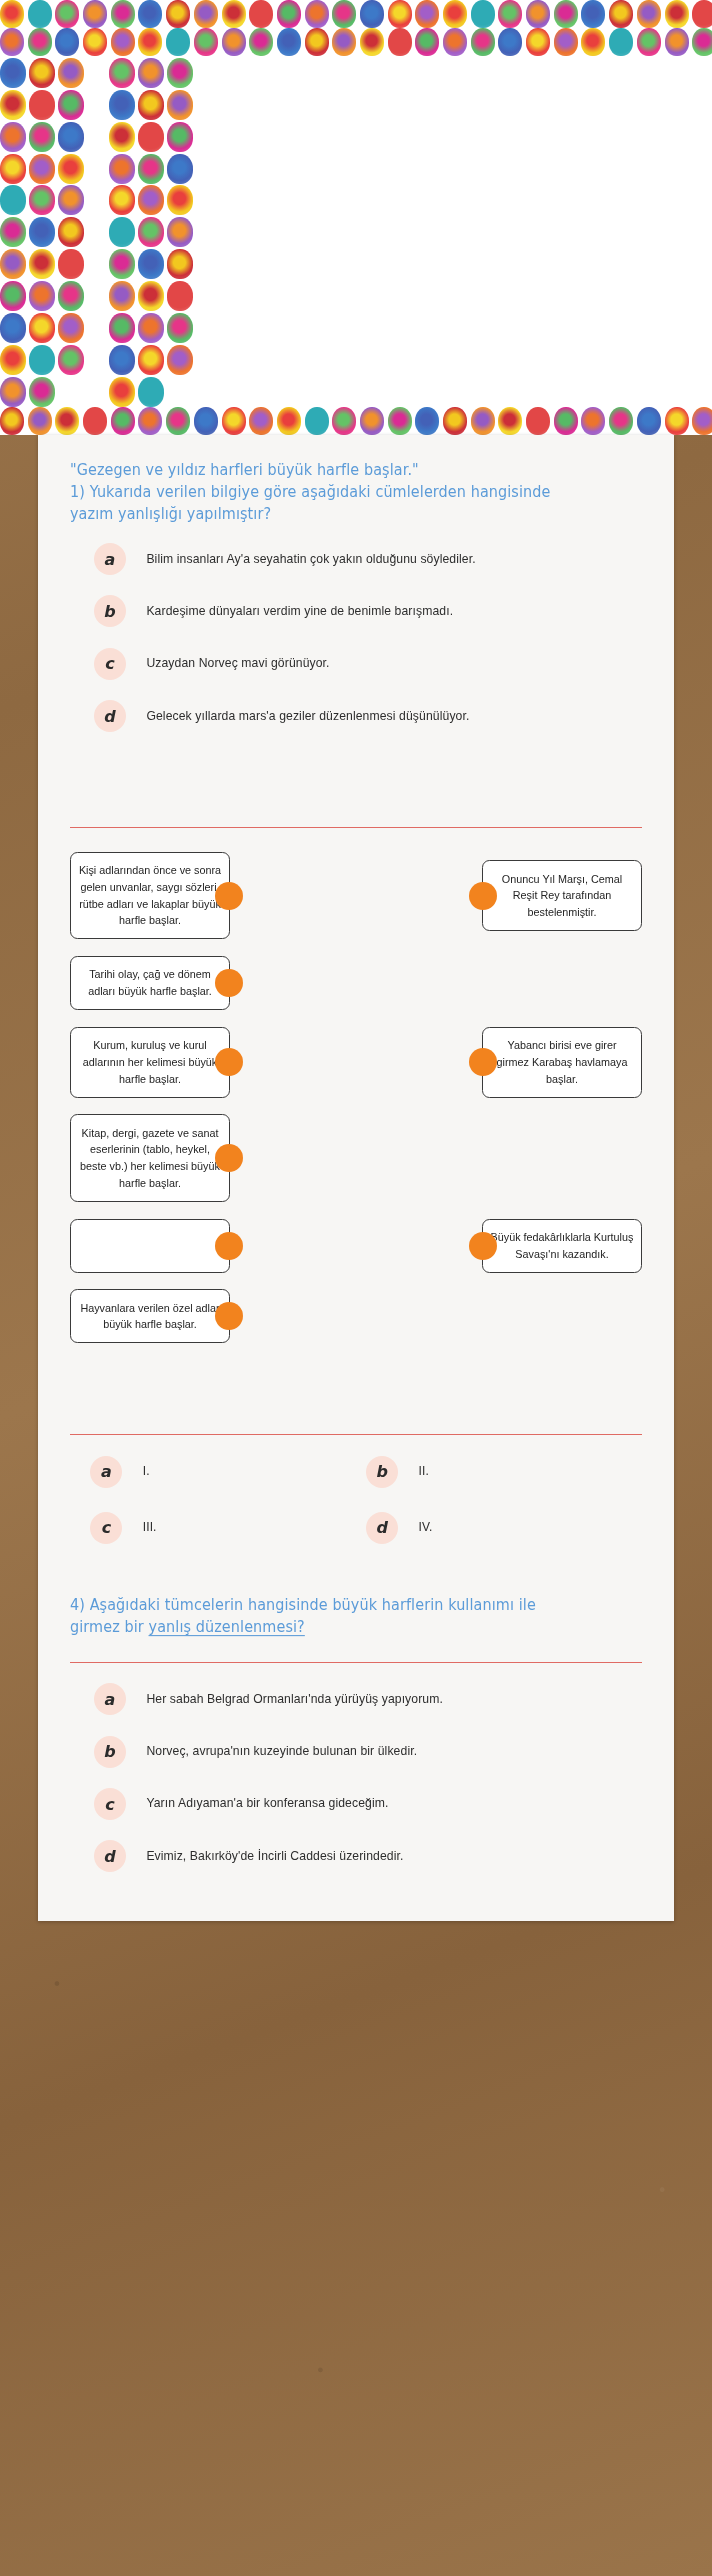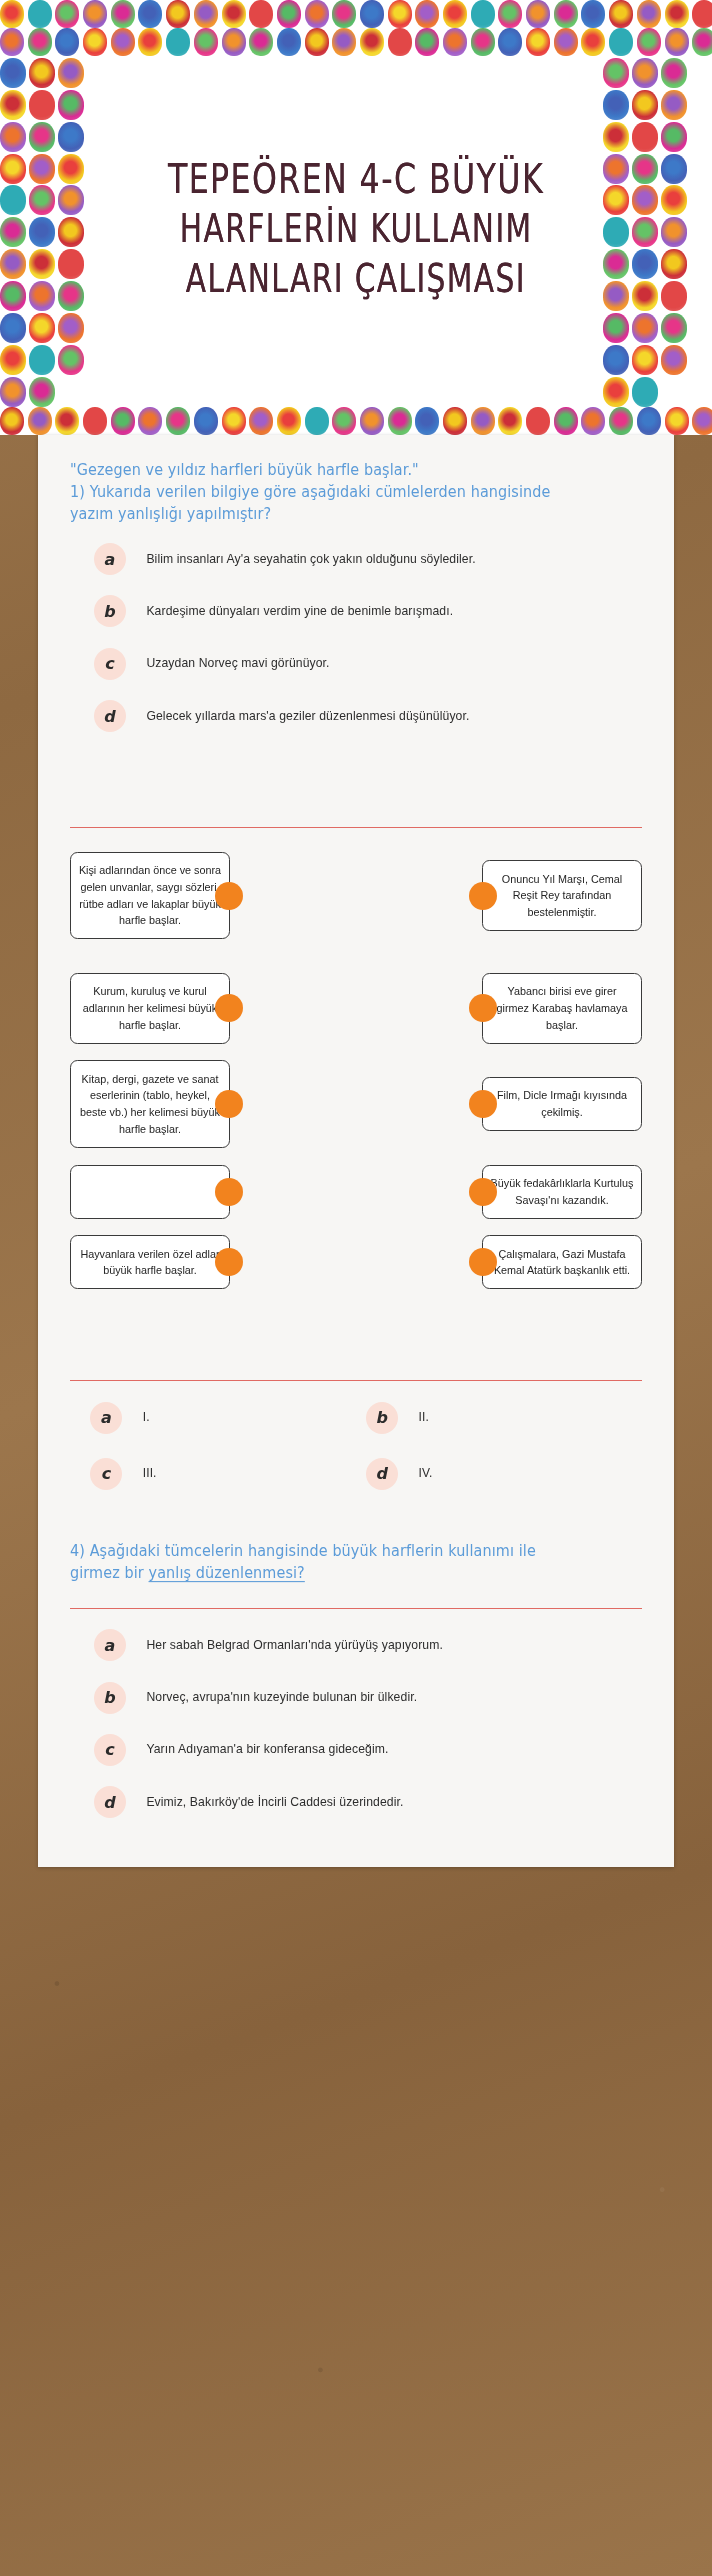--- a/index.html
+++ b/index.html
@@ -297,25 +297,20 @@
           <span class="dot" style="background: radial-gradient(circle at 48% 45%, rgb(229, 38, 127) 0%, rgb(229, 38, 127) 28%, rgb(74, 181, 90) 62%, rgba(74, 181, 90, 0.8) 100%);"></span>
           <span class="dot" style="background: radial-gradient(circle at 48% 45%, rgb(47, 111, 196) 0%, rgb(47, 111, 196) 28%, rgb(53, 86, 178) 62%, rgba(53, 86, 178, 0.8) 100%);"></span>
           <span class="dot" style="background: radial-gradient(circle at 48% 45%, rgb(244, 212, 26) 0%, rgb(244, 212, 26) 28%, rgb(232, 49, 47) 62%, rgba(232, 49, 47, 0.8) 100%);"></span>
           <span class="dot" style="background: radial-gradient(circle at 48% 45%, rgb(155, 82, 196) 0%, rgb(155, 82, 196) 28%, rgb(236, 106, 30) 62%, rgba(236, 106, 30, 0.8) 100%);"></span>
           <span class="dot" style="background: radial-gradient(circle at 48% 45%, rgb(232, 49, 47) 0%, rgb(232, 49, 47) 28%, rgb(242, 196, 15) 62%, rgba(242, 196, 15, 0.8) 100%);"></span>
           <span class="dot" style="background: radial-gradient(circle at 48% 45%, rgb(31, 165, 176) 0%, rgb(31, 165, 176) 28%, rgb(31, 165, 176) 62%, rgba(31, 165, 176, 0.8) 100%);"></span>
           <span class="dot" style="background: radial-gradient(circle at 48% 45%, rgb(89, 191, 91) 0%, rgb(89, 191, 91) 28%, rgb(229, 38, 127) 62%, rgba(229, 38, 127, 0.8) 100%);"></span>
           <span class="dot" style="background: radial-gradient(circle at 48% 45%, rgb(240, 138, 29) 0%, rgb(240, 138, 29) 28%, rgb(142, 79, 192) 62%, rgba(142, 79, 192, 0.8) 100%);"></span>
           <span class="dot" style="background: radial-gradient(circle at 48% 45%, rgb(216, 27, 140) 0%, rgb(216, 27, 140) 28%, rgb(89, 191, 91) 62%, rgba(89, 191, 91, 0.8) 100%);"></span>
         </div>
-      <div class="title-block">
-        <div class="title-line l1">TEPEÖREN 4-C BÜYÜK</div>
-        <div class="title-line l2">HARFLERİN KULLANIM</div>
-        <div class="title-line l3">ALANLARI ÇALIŞMASI</div>
-      </div>
       <div class="side-dots">
           <span class="dot" style="background: radial-gradient(circle at 48% 45%, rgb(89, 191, 91) 0%, rgb(89, 191, 91) 28%, rgb(229, 38, 127) 62%, rgba(229, 38, 127, 0.8) 100%);"></span>
           <span class="dot" style="background: radial-gradient(circle at 48% 45%, rgb(240, 138, 29) 0%, rgb(240, 138, 29) 28%, rgb(142, 79, 192) 62%, rgba(142, 79, 192, 0.8) 100%);"></span>
           <span class="dot" style="background: radial-gradient(circle at 48% 45%, rgb(216, 27, 140) 0%, rgb(216, 27, 140) 28%, rgb(89, 191, 91) 62%, rgba(89, 191, 91, 0.8) 100%);"></span>
           <span class="dot" style="background: radial-gradient(circle at 48% 45%, rgb(53, 86, 178) 0%, rgb(53, 86, 178) 28%, rgb(47, 111, 196) 62%, rgba(47, 111, 196, 0.8) 100%);"></span>
           <span class="dot" style="background: radial-gradient(circle at 48% 45%, rgb(242, 196, 15) 0%, rgb(242, 196, 15) 28%, rgb(201, 32, 42) 62%, rgba(201, 32, 42, 0.8) 100%);"></span>
           <span class="dot" style="background: radial-gradient(circle at 48% 45%, rgb(142, 79, 192) 0%, rgb(142, 79, 192) 28%, rgb(240, 138, 29) 62%, rgba(240, 138, 29, 0.8) 100%);"></span>
           <span class="dot" style="background: radial-gradient(circle at 48% 45%, rgb(201, 32, 42) 0%, rgb(201, 32, 42) 28%, rgb(244, 212, 26) 62%, rgba(244, 212, 26, 0.8) 100%);"></span>
           <span class="dot" style="background: radial-gradient(circle at 48% 45%, rgb(224, 58, 58) 0%, rgb(224, 58, 58) 28%, rgb(224, 58, 58) 62%, rgba(224, 58, 58, 0.8) 100%);"></span>
           <span class="dot" style="background: radial-gradient(circle at 48% 45%, rgb(74, 181, 90) 0%, rgb(74, 181, 90) 28%, rgb(216, 27, 140) 62%, rgba(216, 27, 140, 0.8) 100%);"></span>
@@ -415,63 +410,59 @@
             <span>Kişi adlarından önce ve sonra gelen unvanlar, saygı sözleri, rütbe adları ve lakaplar büyük harfle başlar.</span>
             <span class="knob"></span>
           </div>
           <div class="card right">
             <span class="knob"></span>
             <span>Onuncu Yıl Marşı, Cemal Reşit Rey tarafından bestelenmiştir.</span>
           </div>
         </div>
 
         <div class="match-row">
+          <div class="card left">
+            <span>Tarihi olay, çağ ve dönem adları büyük harfle başlar.</span>
+            <span class="knob"></span>
+          </div>
         </div>
 
         <div class="match-row">
           <div class="card left">
             <span>Kurum, kuruluş ve kurul adlarının her kelimesi büyük harfle başlar.</span>
             <span class="knob"></span>
           </div>
           <div class="card right">
             <span class="knob"></span>
             <span>Yabancı birisi eve girer girmez Karabaş havlamaya başlar.</span>
           </div>
         </div>
 
         <div class="match-row">
           <div class="card left">
             <span>Kitap, dergi, gazete ve sanat eserlerinin (tablo, heykel, beste vb.) her kelimesi büyük harfle başlar.</span>
             <span class="knob"></span>
           </div>
-          <div class="card right">
-            <span class="knob"></span>
-            <span>Film, Dicle Irmağı kıyısında çekilmiş.</span>
-          </div>
         </div>
 
         <div class="match-row">
           <div class="card left">
             <span class="knob"></span>
           </div>
           <div class="card right">
             <span class="knob"></span>
             <span>Büyük fedakârlıklarla Kurtuluş Savaşı'nı kazandık.</span>
           </div>
         </div>
 
         <div class="match-row">
           <div class="card left">
             <span>Hayvanlara verilen özel adlar büyük harfle başlar.</span>
             <span class="knob"></span>
           </div>
-          <div class="card right">
-            <span class="knob"></span>
-            <span>Çalışmalara, Gazi Mustafa Kemal Atatürk başkanlık etti.</span>
-          </div>
         </div>
 
       </div>
 
       <div class="spacer-lg"></div>
 
 
 
       <hr class="divider">
 

